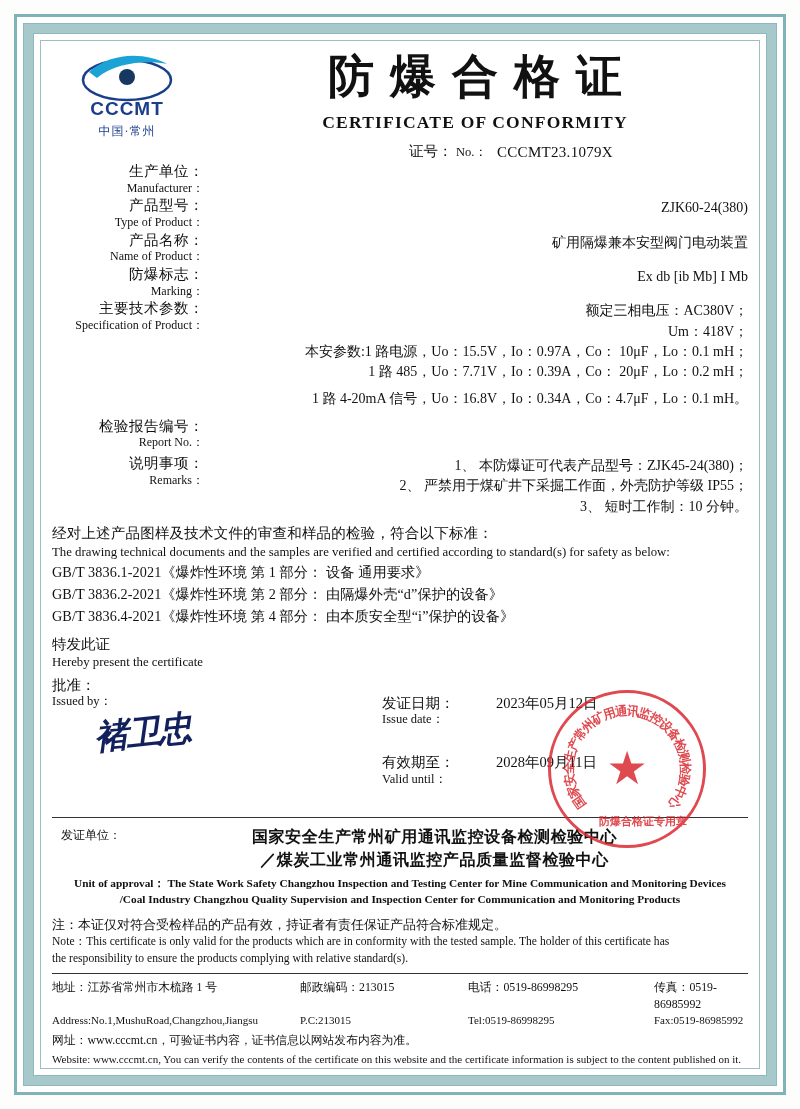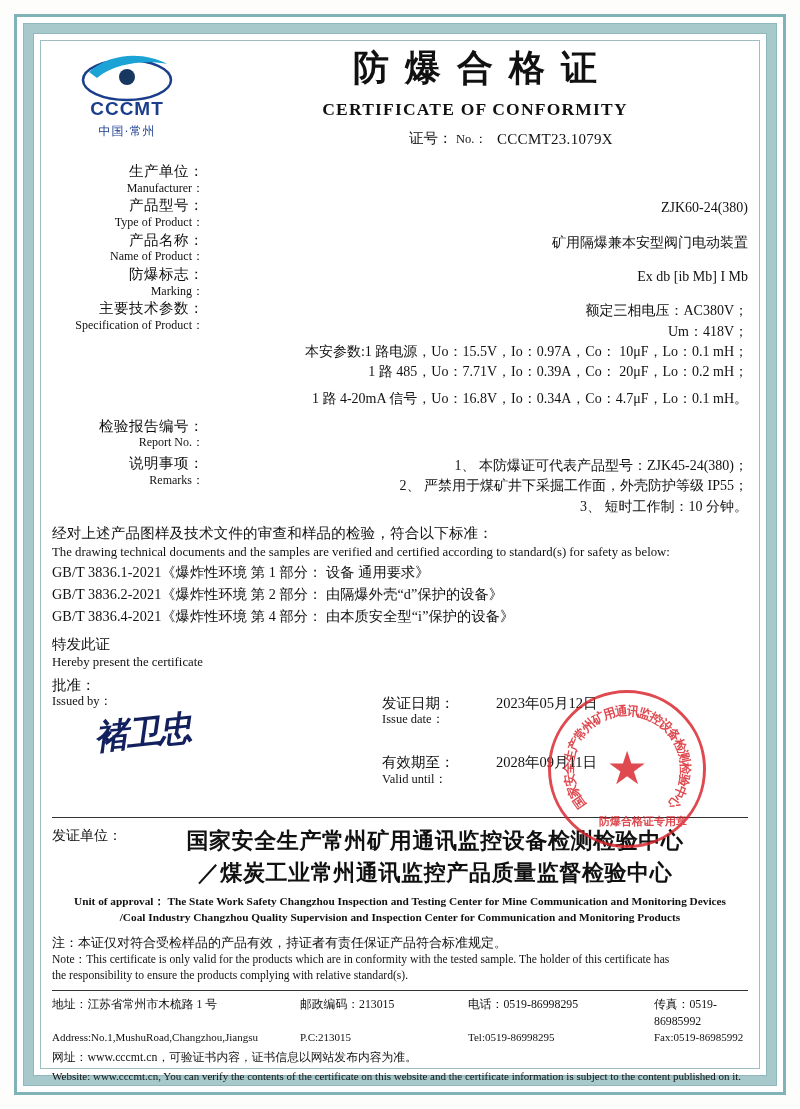--- a/index.html
+++ b/index.html
@@ -76,22 +76,22 @@
     color: #1b3e8c;
     margin-top: 3px;
     letter-spacing: 1px;
   }
   .titles {
     flex: 1;
     text-align: center;
     padding-top: 2px;
   }
   .title-cn {
-    font-family: Liberation Mono, monospace;
-    font-size: 36px;
+    font-family: Liberation Serif, serif;
+    font-size: 46px;
     font-weight: bold;
     letter-spacing: 16px;
     text-indent: 16px;
     line-height: 1.25;
   }
   .title-en {
     font-family: "Liberation Serif", serif;
     font-size: 17.5px;
     font-weight: bold;
     letter-spacing: 1.2px;
@@ -260,27 +260,28 @@
   .authority {
     text-align: center;
     margin-top: 7px;
   }
   .auth-line {
     display: flex;
     align-items: flex-start;
     justify-content: flex-start;
   }
   .auth-lbl {
-    font-size: 14px;
+    font-size: 12px;
     white-space: nowrap;
     padding-top: 2px;
+    margin-left: 9px;
   }
   .auth-cn {
     flex: 1;
-    font-size: 22px;
+    font-size: 16px;
     font-weight: bold;
     letter-spacing: .6px;
     line-height: 1.45;
     text-align: center;
   }
   .auth-en {
     font-size: 11.3px;
     font-weight: bold;
     line-height: 1.42;
     margin-top: 4px;

